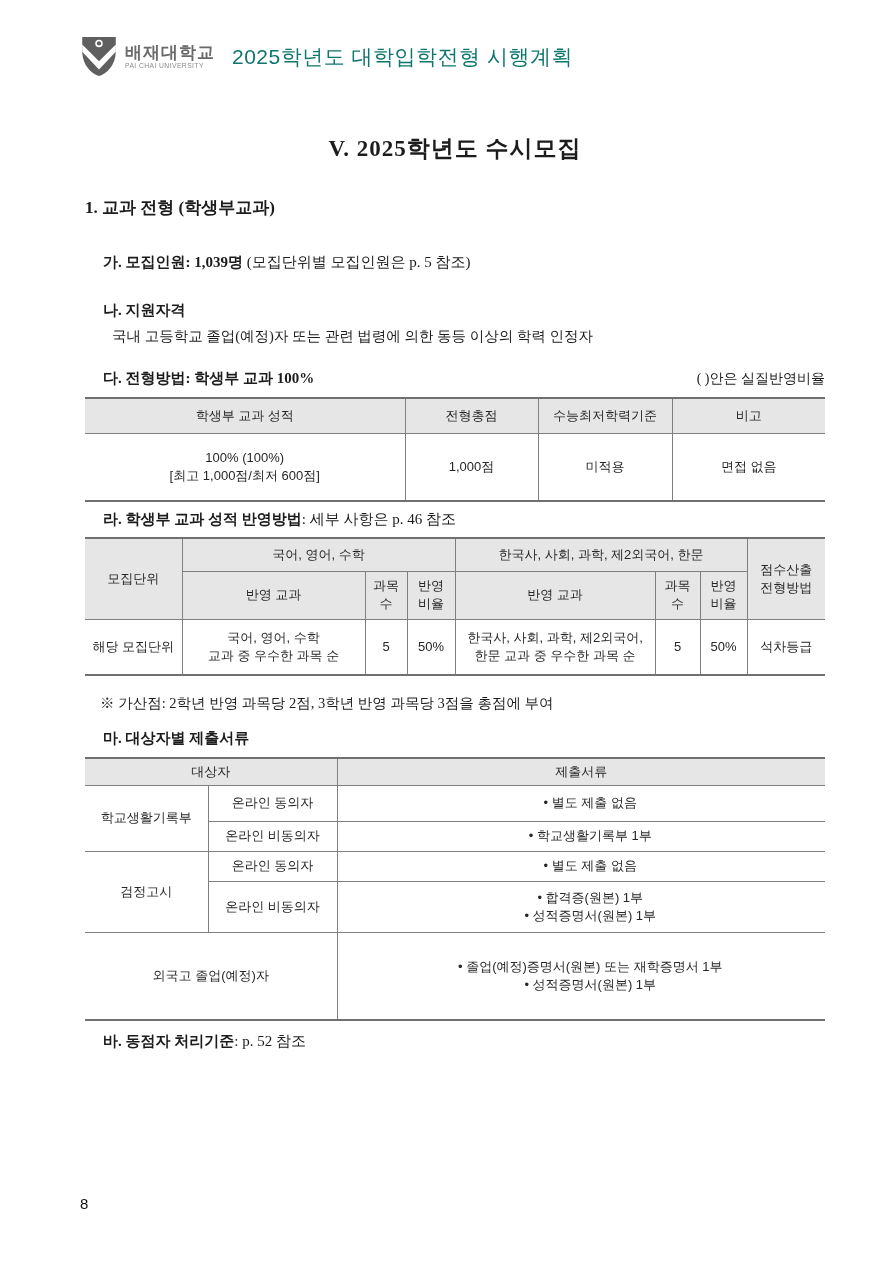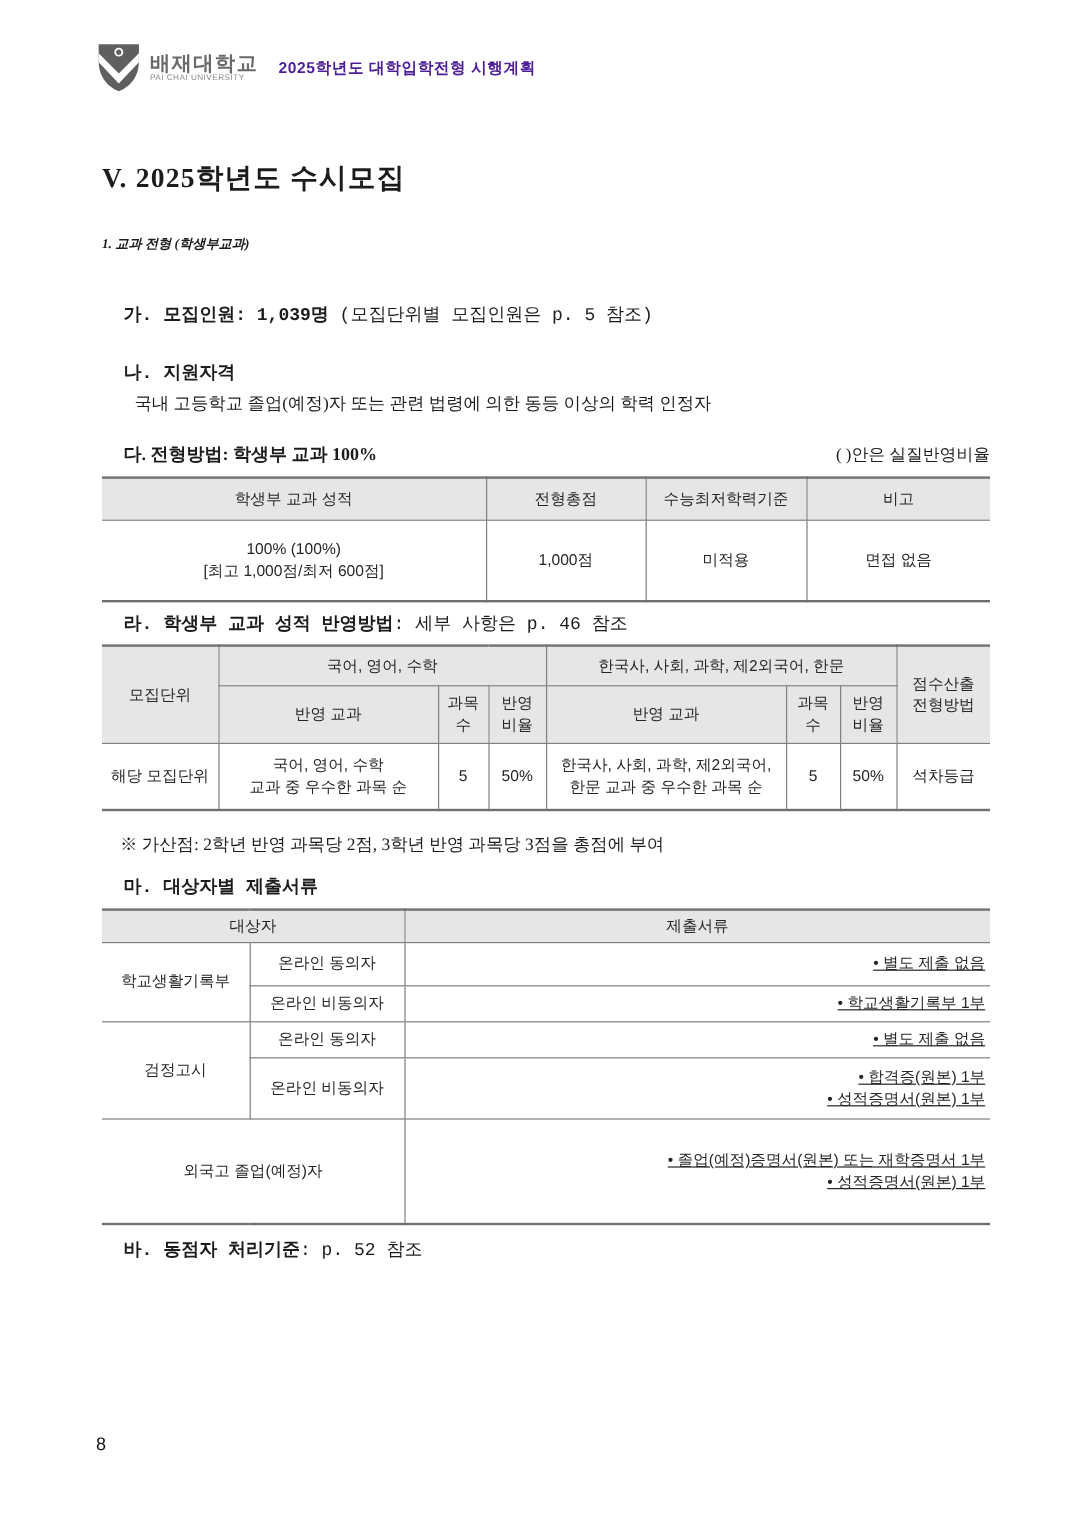--- a/index.html
+++ b/index.html
@@ -7,43 +7,43 @@
     width:893px;height:1262px;background:#ffffff;position:relative;overflow:hidden;
     font-family:"Liberation Serif", serif;color:#1c1c1c;
   }
   .abs{position:absolute;}
 
   
   .doc-header{top:36px;left:80px;display:flex;align-items:center;gap:7px;}
   .logo-text{display:flex;flex-direction:column;line-height:1;margin-right:10px;}
   .logo-name{font-family:"Liberation Sans",sans-serif;font-weight:bold;font-size:17px;color:#6a6a6a;letter-spacing:1px;}
   .logo-sub{font-family:"Liberation Sans",sans-serif;font-size:6.8px;color:#8a8a8a;letter-spacing:.4px;margin-top:2px;}
-  .doc-title{font-family:"Liberation Sans",sans-serif;font-weight:bold;font-size:13px;color:#4c1d95;letter-spacing:.5px;}
+  .doc-title{font-family:"Liberation Sans",sans-serif;font-weight:normal;font-size:21px;color:#0f766e;letter-spacing:.5px;}
 
   
-  .page-title{top:133px;left:85px;width:740px;font-size:23px;font-weight:bold;letter-spacing:1px;}
-  .sec-title{top:196px;left:85px;font-size:11px;font-weight:bold;font-style:italic;}
-  .item{font-size:15px;font-family:Liberation Mono, monospace;}
+  .page-title{top:133px;left:85px;width:740px;text-align:center;font-size:23px;font-weight:bold;letter-spacing:1px;}
+  .sec-title{top:196px;left:85px;font-size:17px;font-weight:bold;}
+  .item{font-size:15px;}
   .item .b{font-weight:bold;}
   .body-line{font-size:14.5px;}
   .da-row{top:369px;left:85px;width:740px;}
   .da-row .b{font-weight:bold;font-size:15px;padding-left:18px;}
   .da-note{position:absolute;right:0;top:1px;font-size:14px;font-weight:normal;}
   .footnote{font-size:14.5px;margin-top:13px;}
 
   
   table{border-collapse:collapse;table-layout:fixed;width:740px;
         border-top:2px solid #707070;border-bottom:2px solid #707070;}
   td{border:1px solid #7f7f7f;font-family:"Liberation Sans",sans-serif;font-size:13px;
      color:#262626;text-align:center;vertical-align:middle;padding:2px 4px;line-height:1.35;
      overflow:hidden;}
   .th{background:#e6e6e6;}
   .no-l{border-left:none;}
   .no-r{border-right:none;}
-  td.docs{text-align:right;padding-left:22px;text-decoration:underline;}
+  td.docs{text-align:center;padding-left:22px;}
 
   .page-num{top:1195px;left:80px;font-family:"Liberation Sans",sans-serif;font-size:15px;color:#111;}
 </style>
 </head>
 <body>
 
 <div class="abs doc-header">
   <svg width="38" height="41" viewBox="0 0 40 44">
     <path d="M2,1 h36 v15 c0,16 -10,24 -18,27 c-8,-3 -18,-11 -18,-27 z" fill="#5f5f5f"></path>
     <polygon points="2,9 20,27 38,9 38,17 20,36 2,17" fill="#ffffff"></polygon>

